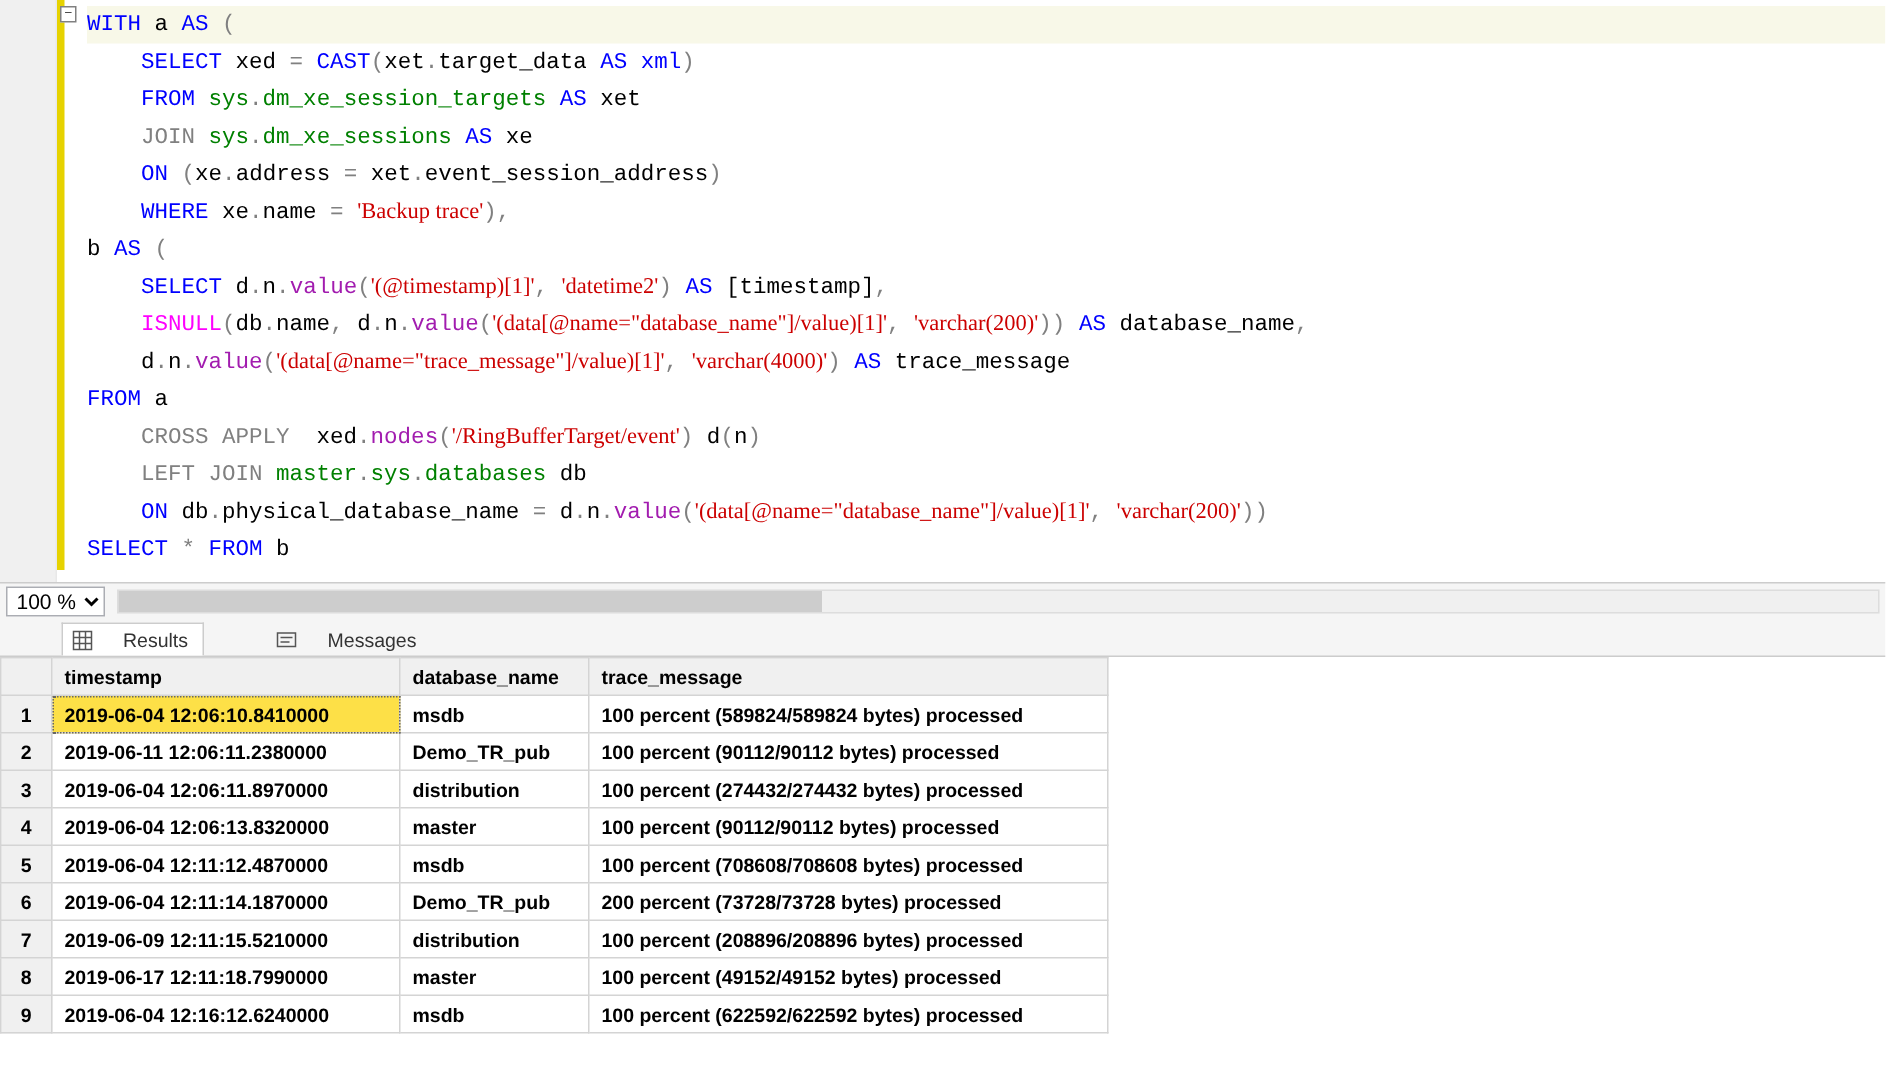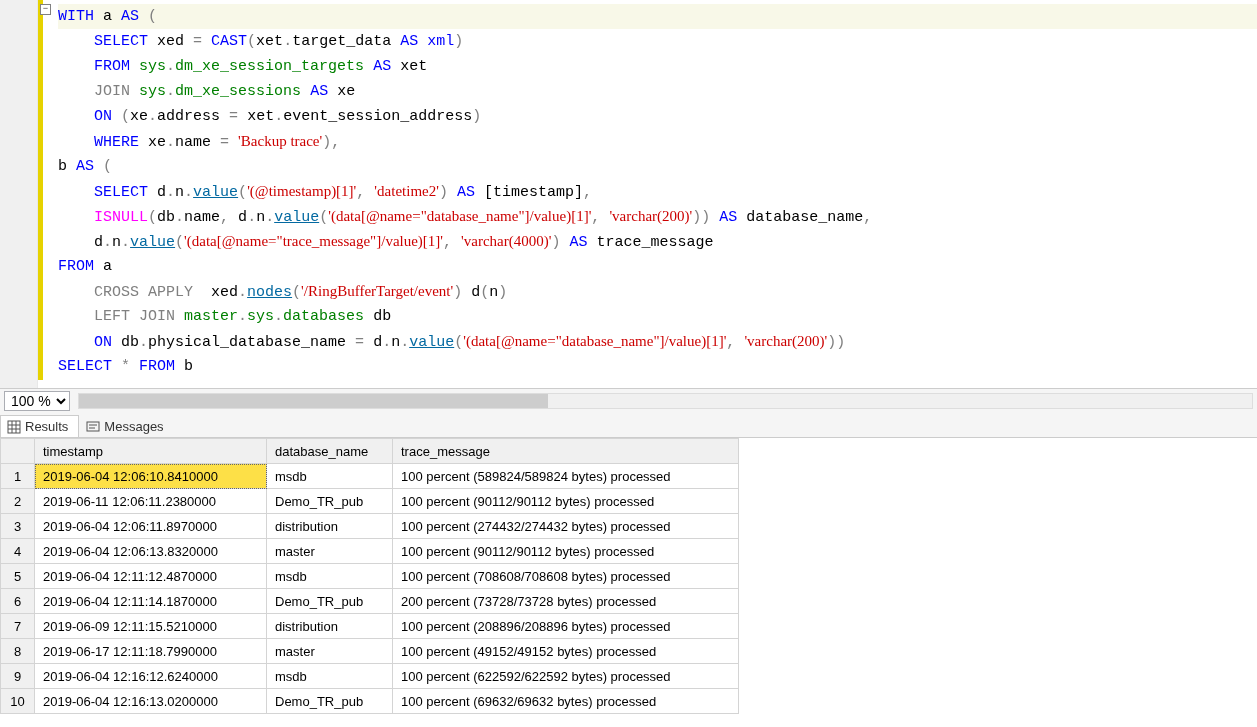--- a/index.html
+++ b/index.html
@@ -10,32 +10,32 @@
 .marker { position:absolute; left:2px; top:4px; width:11px; height:11px; border:1px solid #808080; background:#fff; font-size:9px; line-height:9px; text-align:center; color:#444; }
 .change-bar { position:absolute; left:0; top:0; width:5px; height:380px; background:#e6d200; }
 .code-text { flex:1; padding:4px 0 4px 2px; white-space:pre; line-height:25px; font-size:15px; background:#fff; position:relative; }
 .code-line { height:25px; }
 .current-line { background:#f8f8e8; }
 .kw-blue { color:#0000ff; }
 .kw-green { color:#008000; }
 .kw-gray { color:#808080; }
 .kw-str { color:#cc0000;font-family:Liberation Serif, serif; }
 .kw-pink { color:#ff00ff; }
-.kw-func { color:#0369a1;text-decoration:underline; }
+.kw-func { color:#a21caf; }
 .zoom-bar { height:24px; background:#f5f5f5; border-top:1px solid #ccc; display:flex; align-items:center; padding:0 4px; font-family:'Segoe UI',Tahoma,sans-serif; font-size:12px; }
 .zoom-select { height:20px; width:66px; font-size:14px; border:1px solid #abadb3; background:#fff; padding:0 2px; }
 .hscroll-stub { flex:1; height:16px; margin-left:8px; background:#f0f0f0; border:1px solid #ddd; position:relative; }
 .hscroll-thumb { position:absolute; left:0; top:0; width:40%; height:100%; background:#cdcdcd; }
 .tabs-bar { height:26px; background:#f5f5f5; border-bottom:1px solid #ccc; display:flex; align-items:flex-end; font-family:'Segoe UI',Tahoma,sans-serif; }
-.tab { display:inline-flex; align-items:center; gap:4px; padding:3px 10px 3px 6px; font-size:13px; border:1px solid transparent; border-bottom:none; cursor:default; color:#333; }
+.tab { display:inline-flex; align-items:center; gap:20px; padding:3px 10px 3px 6px; font-size:13px; border:1px solid transparent; border-bottom:none; cursor:default; color:#333;margin-left:41px; }
 .tab.active { background:#fff; border-color:#ccc; }
 .tab-icon { width:14px; height:14px; display:inline-flex; align-items:center; justify-content:center; }
 .grid-pane { flex:1; overflow:auto; background:#fff; font-family:'Segoe UI',Tahoma,sans-serif; font-size:13px; }
 table.grid { border-collapse:collapse; }
-table.grid th, table.grid td { border:1px solid #d4d4d4; text-align:left; padding:2px 8px; height:25px; font-weight:normal; white-space:nowrap; }
+table.grid th, table.grid td { border:1px solid #d4d4d4; text-align:left; padding:2px 8px; height:25px; font-weight:bold; white-space:nowrap; }
 table.grid th { background:#f0f0f0; }
 .rowhdr { background:#f0f0f0; text-align:center !important; width:34px; }
 .col-ts { width:232px; }
 .col-db { width:126px; }
 .col-msg { width:346px; }
 .sel-cell { background:#fde047; }
 .dotted { outline:1px dotted #666; outline-offset:-1px; }
 </style>
 </head>
 <body>
@@ -141,21 +141,15 @@
           <td class="col-ts">2019-06-17 12:11:18.7990000</td>
           <td class="col-db">master</td>
           <td class="col-msg">100 percent (49152/49152 bytes) processed</td>
         </tr>
         <tr>
           <td class="rowhdr">9</td>
           <td class="col-ts">2019-06-04 12:16:12.6240000</td>
           <td class="col-db">msdb</td>
           <td class="col-msg">100 percent (622592/622592 bytes) processed</td>
         </tr>
-        <tr>
-          <td class="rowhdr">10</td>
-          <td class="col-ts">2019-06-04 12:16:13.0200000</td>
-          <td class="col-db">Demo_TR_pub</td>
-          <td class="col-msg">100 percent (69632/69632 bytes) processed</td>
-        </tr>
       </tbody>
   </table>
 </div>
 
 </body></html>

